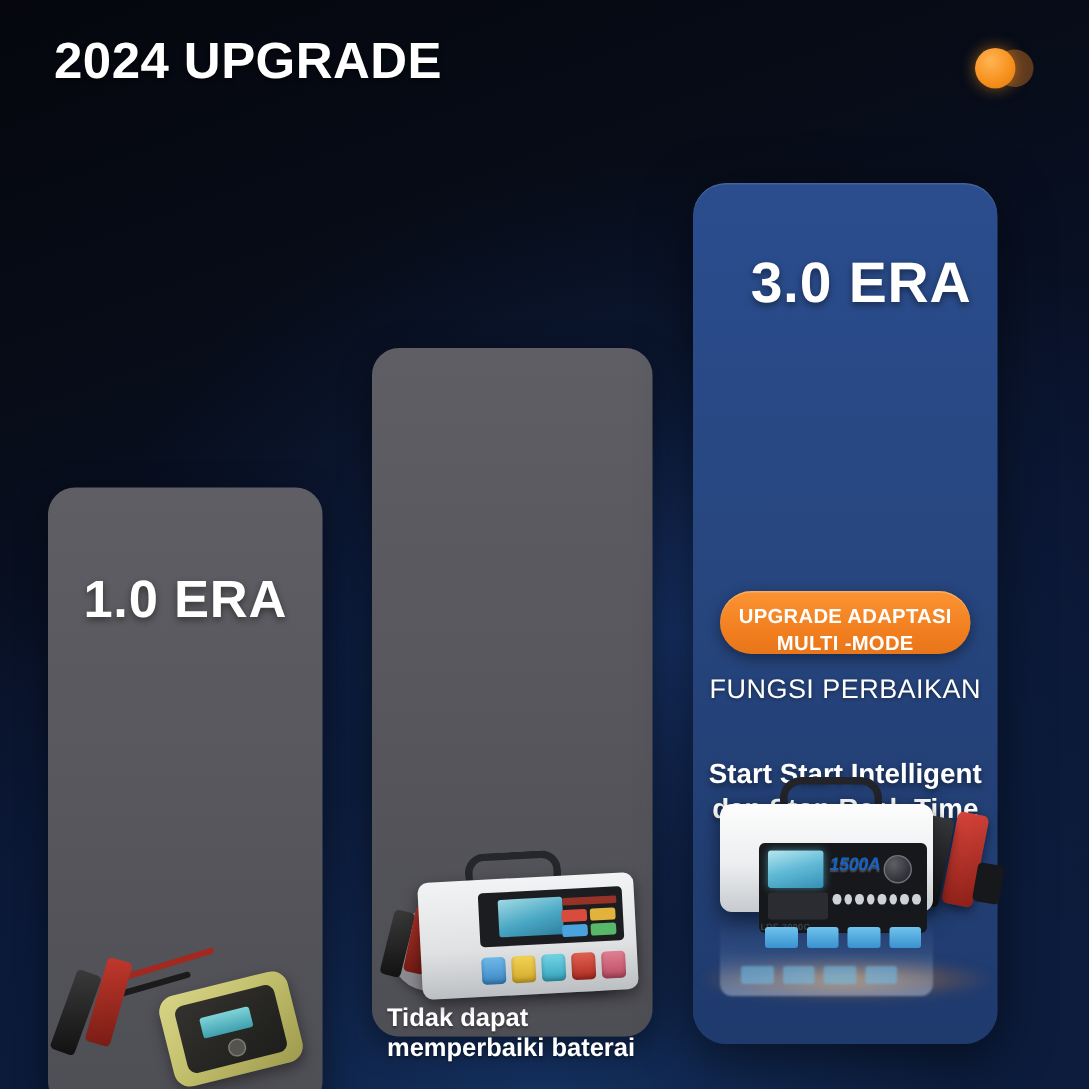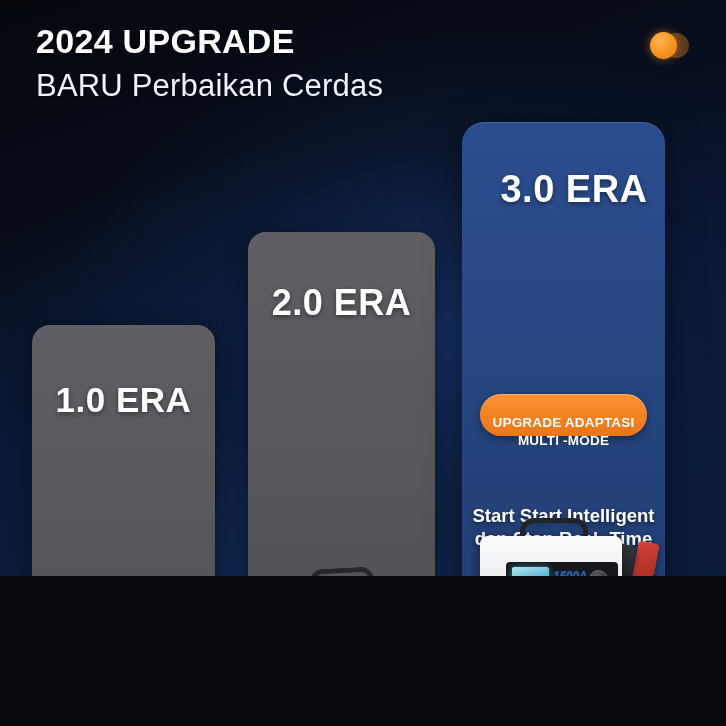--- a/index.html
+++ b/index.html
@@ -2,21 +2,21 @@
 <html><head>
 <meta charset="utf-8">
 <style>
   html,body{margin:0;padding:0;}
   body{
     width:726px;height:726px;overflow:hidden;
     font-family:"Liberation Sans",sans-serif;
     background:#07090f;
   }
   #stage{
-    position:relative;width:726px;height:576px;overflow:hidden;
+    position:relative;width:726px;height:726px;overflow:hidden;
     background:
       radial-gradient(ellipse 520px 420px at 62% 58%, rgba(24,52,106,.85) 0%, rgba(13,29,62,.45) 45%, rgba(0,0,0,0) 75%),
       radial-gradient(ellipse 700px 560px at 50% 100%, #14305e 0%, #0c1c3c 40%, rgba(5,9,20,0) 78%),
       linear-gradient(160deg,#05070d 0%, #070c18 28%, #0a1430 60%, #0d1c3d 100%);
   }
 
   
   .header{position:absolute;left:36px;top:22px;}
   .h-title{
     font-size:34px;font-weight:bold;color:#ffffff;letter-spacing:.3px;
@@ -63,21 +63,21 @@
     position:absolute;border-radius:999px;text-align:center;
     font-weight:bold;box-sizing:border-box;
   }
   .pill-grey{
     background:#8a8a90;color:#ffffff;
     box-shadow:0 2px 6px rgba(0,0,0,.3);
   }
   .pill1{left:24px;top:433px;width:135px;height:35px;line-height:35px;font-size:16px;letter-spacing:.4px;}
   .pill2{left:12px;top:374px;width:163px;height:55px;font-size:19px;line-height:26px;padding-top:3px;}
   .pill3{
-    left:18px;top:272px;width:167px;height:42px;font-size:13.5px;line-height:18px;padding-top:20px;
+    left:18px;top:272px;width:167px;height:42px;font-size:13.5px;line-height:18px;padding-top:8px;
     background:linear-gradient(180deg,#fb9333 0%,#f28020 60%,#e8761a 100%);
     color:#ffffff;letter-spacing:.2px;
     box-shadow:0 3px 9px rgba(0,0,0,.4), inset 0 1px 0 rgba(255,255,255,.25);
   }
 
   .caption{
     position:absolute;text-align:center;color:#ffffff;
     text-shadow:0 1px 3px rgba(0,0,0,.45);
   }
   .cap3{left:0;right:0;top:327px;font-size:18px;letter-spacing:.3px;}
@@ -198,21 +198,20 @@
     filter:blur(4px);
   }
 </style>
 </head>
 <body>
 
 <div id="stage">
 
   <div class="header">
     <div class="h-title">2024 UPGRADE</div>
-    <div class="h-sub">BARU Perbaikan Cerdas</div>
   </div>
   <div class="dot-wrap">
     <div class="dot-back"></div>
     <div class="dot-front"></div>
   </div>
 
   <div class="card card-grey card1">
     <div class="era era1">1.0 ERA</div>
     <div class="pill pill-grey pill1">ELIMINASI</div>
 
@@ -224,21 +223,20 @@
       <div class="p1-body">
         <div class="p1-face">
           <div class="p1-lcd"></div>
           <div class="p1-knob"></div>
         </div>
       </div>
     </div>
   </div>
 
   <div class="card card-grey card2">
-    <div class="era era2">2.0 ERA</div>
     <div class="pill pill-grey pill2">2021 Model Lama</div>
     <div class="bullets">
       <div class="bullet">Tidak dapat memperbaiki baterai</div>
 
     </div>
 
     <div class="prod2">
       <div class="p2-clamp">
         <i style="left:0;top:2px;background:linear-gradient(160deg,#3a3a3a,#111);transform:rotate(14deg);"></i>
         <i style="left:15px;top:0;background:linear-gradient(160deg,#b8362b,#6f1a13);transform:rotate(12deg);"></i>
@@ -262,20 +260,21 @@
           <i style="background:linear-gradient(180deg,#e06152,#ad2c20);"></i>
           <i style="background:linear-gradient(180deg,#e37f93,#b84b60);"></i>
         </div>
       </div>
     </div>
   </div>
 
   <div class="card card3">
     <div class="era era3">3.0 ERA</div>
     <div class="pill pill3">UPGRADE ADAPTASI MULTI -MODE</div>
+    <div class="caption cap3">FUNGSI PERBAIKAN</div>
     <div class="tagline">Start Start Intelligent dan Stop Real -Time Display</div>
 
     <div class="prod3">
       <div class="p3-glow"></div>
       <div class="p3-refl">
         <i>
             <b></b>
             <b></b>
             <b></b>
             <b></b>

